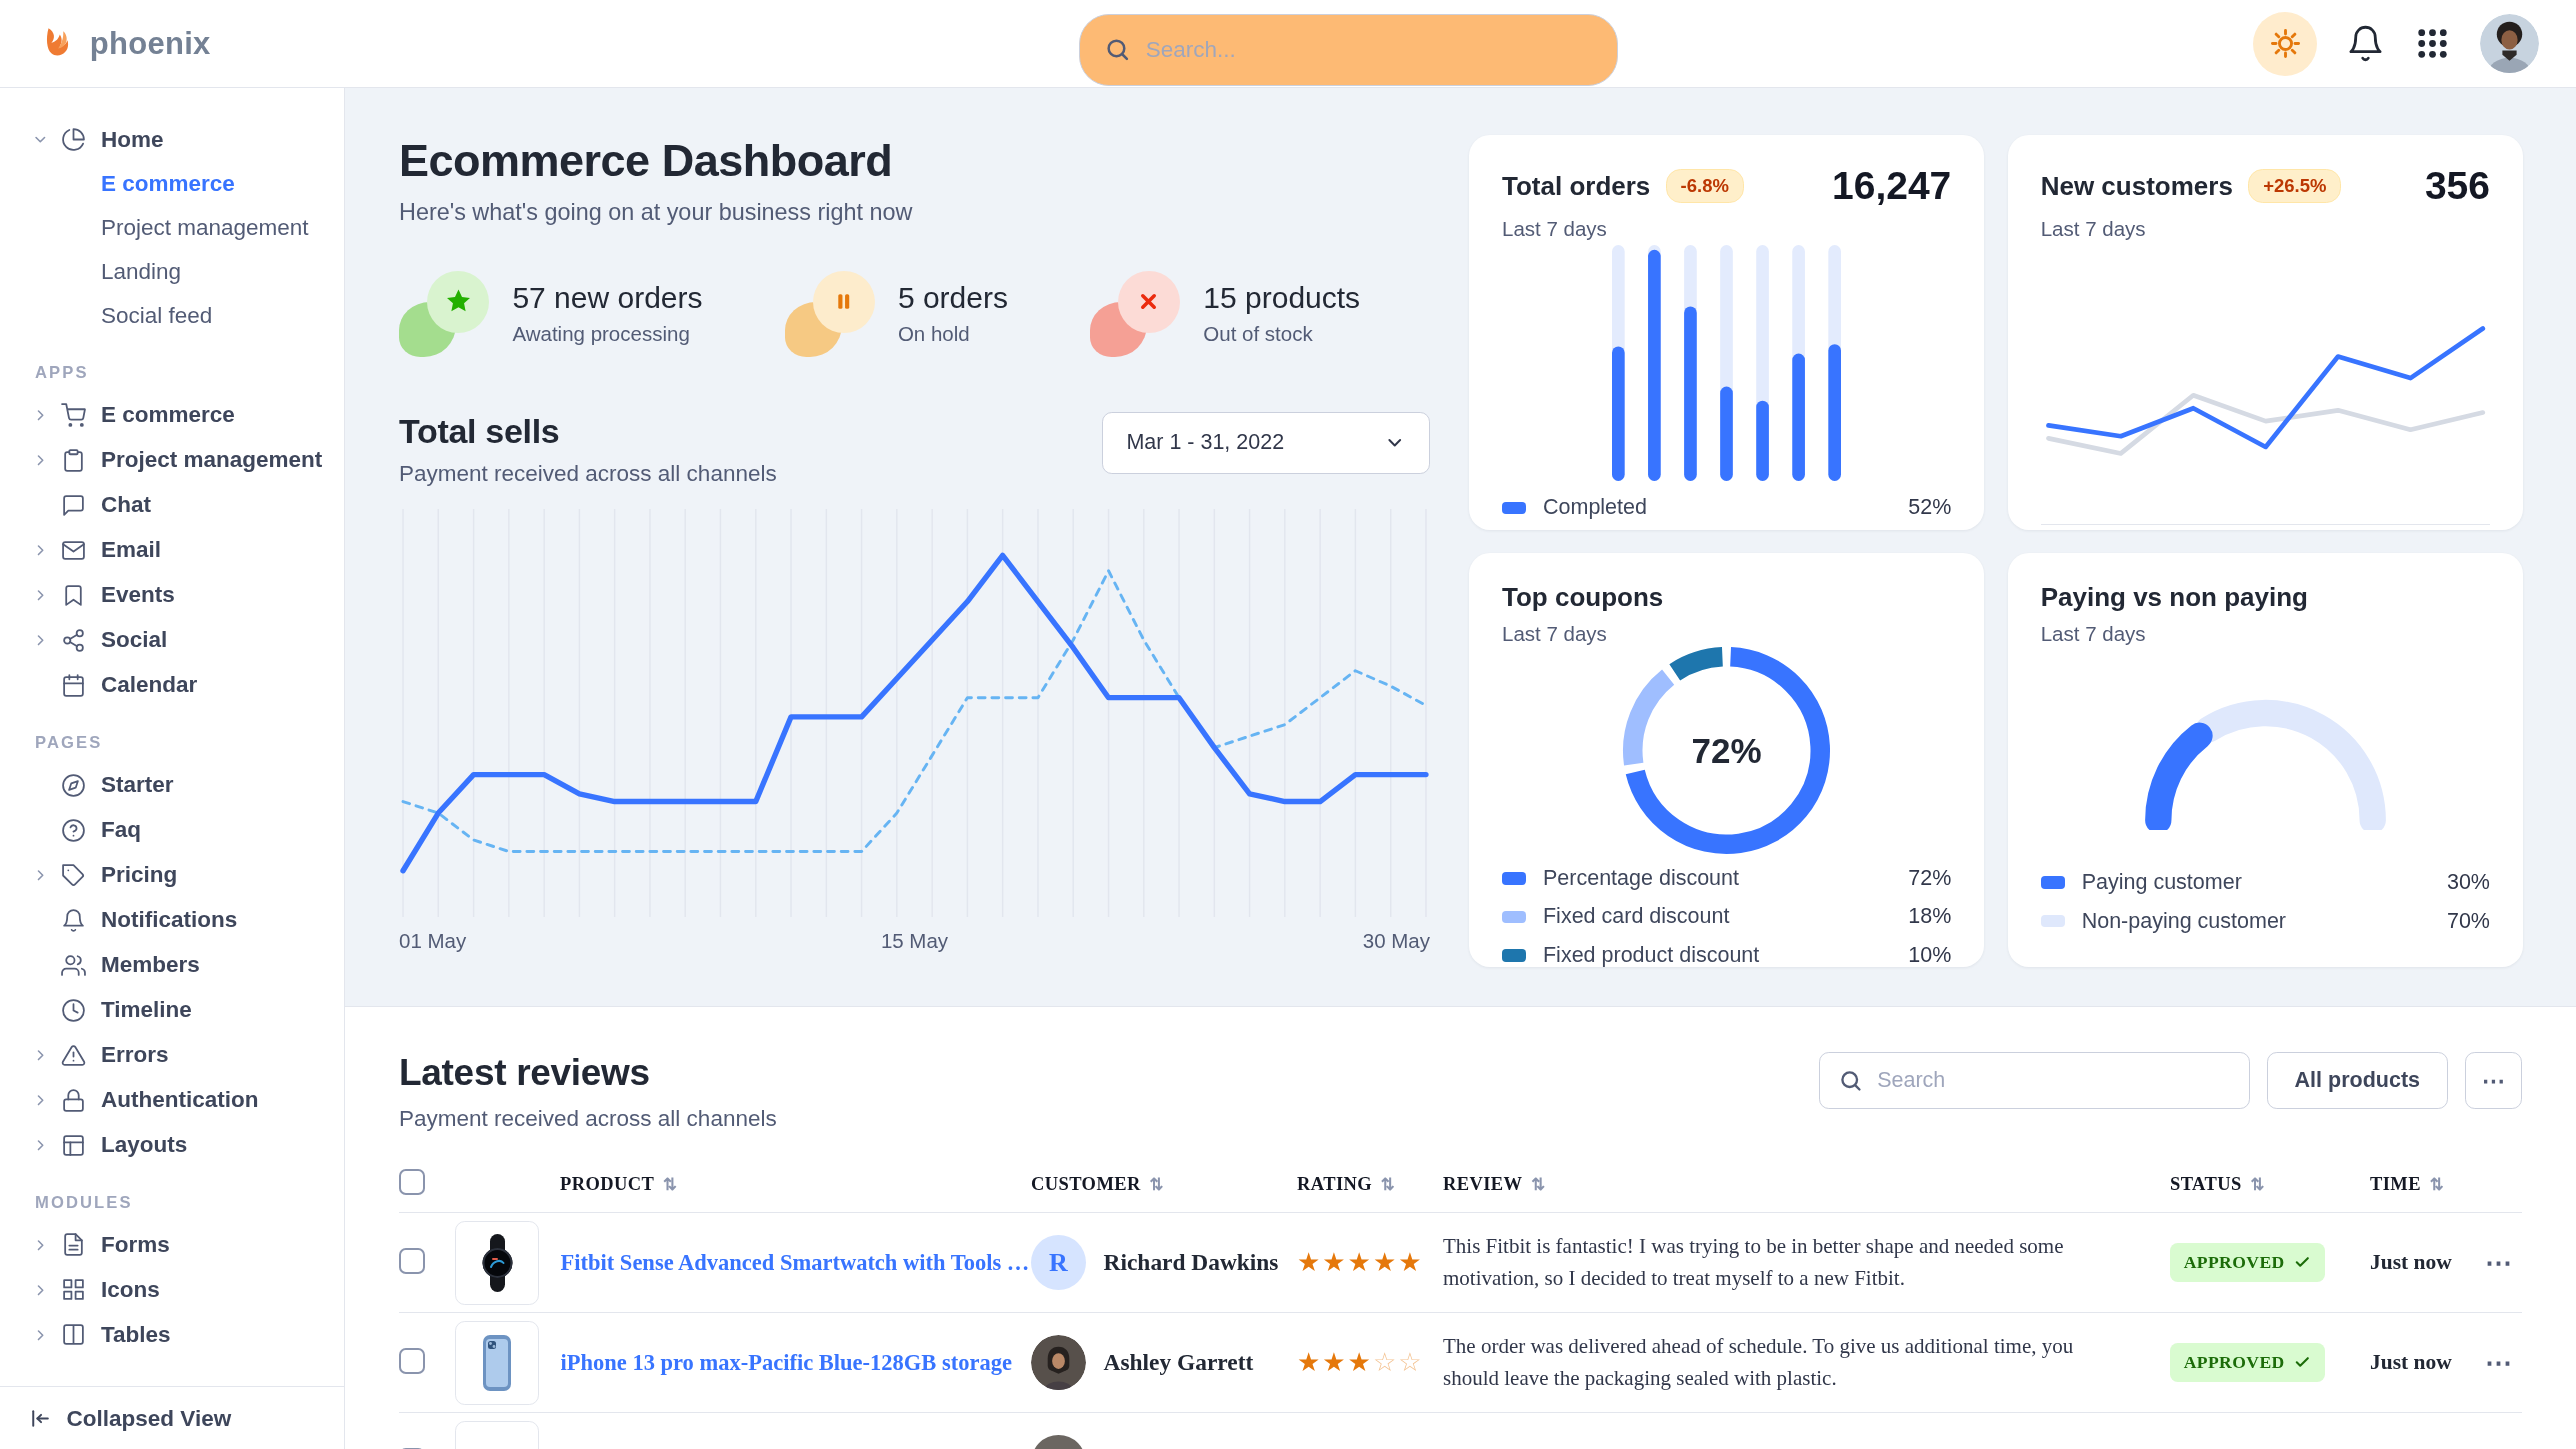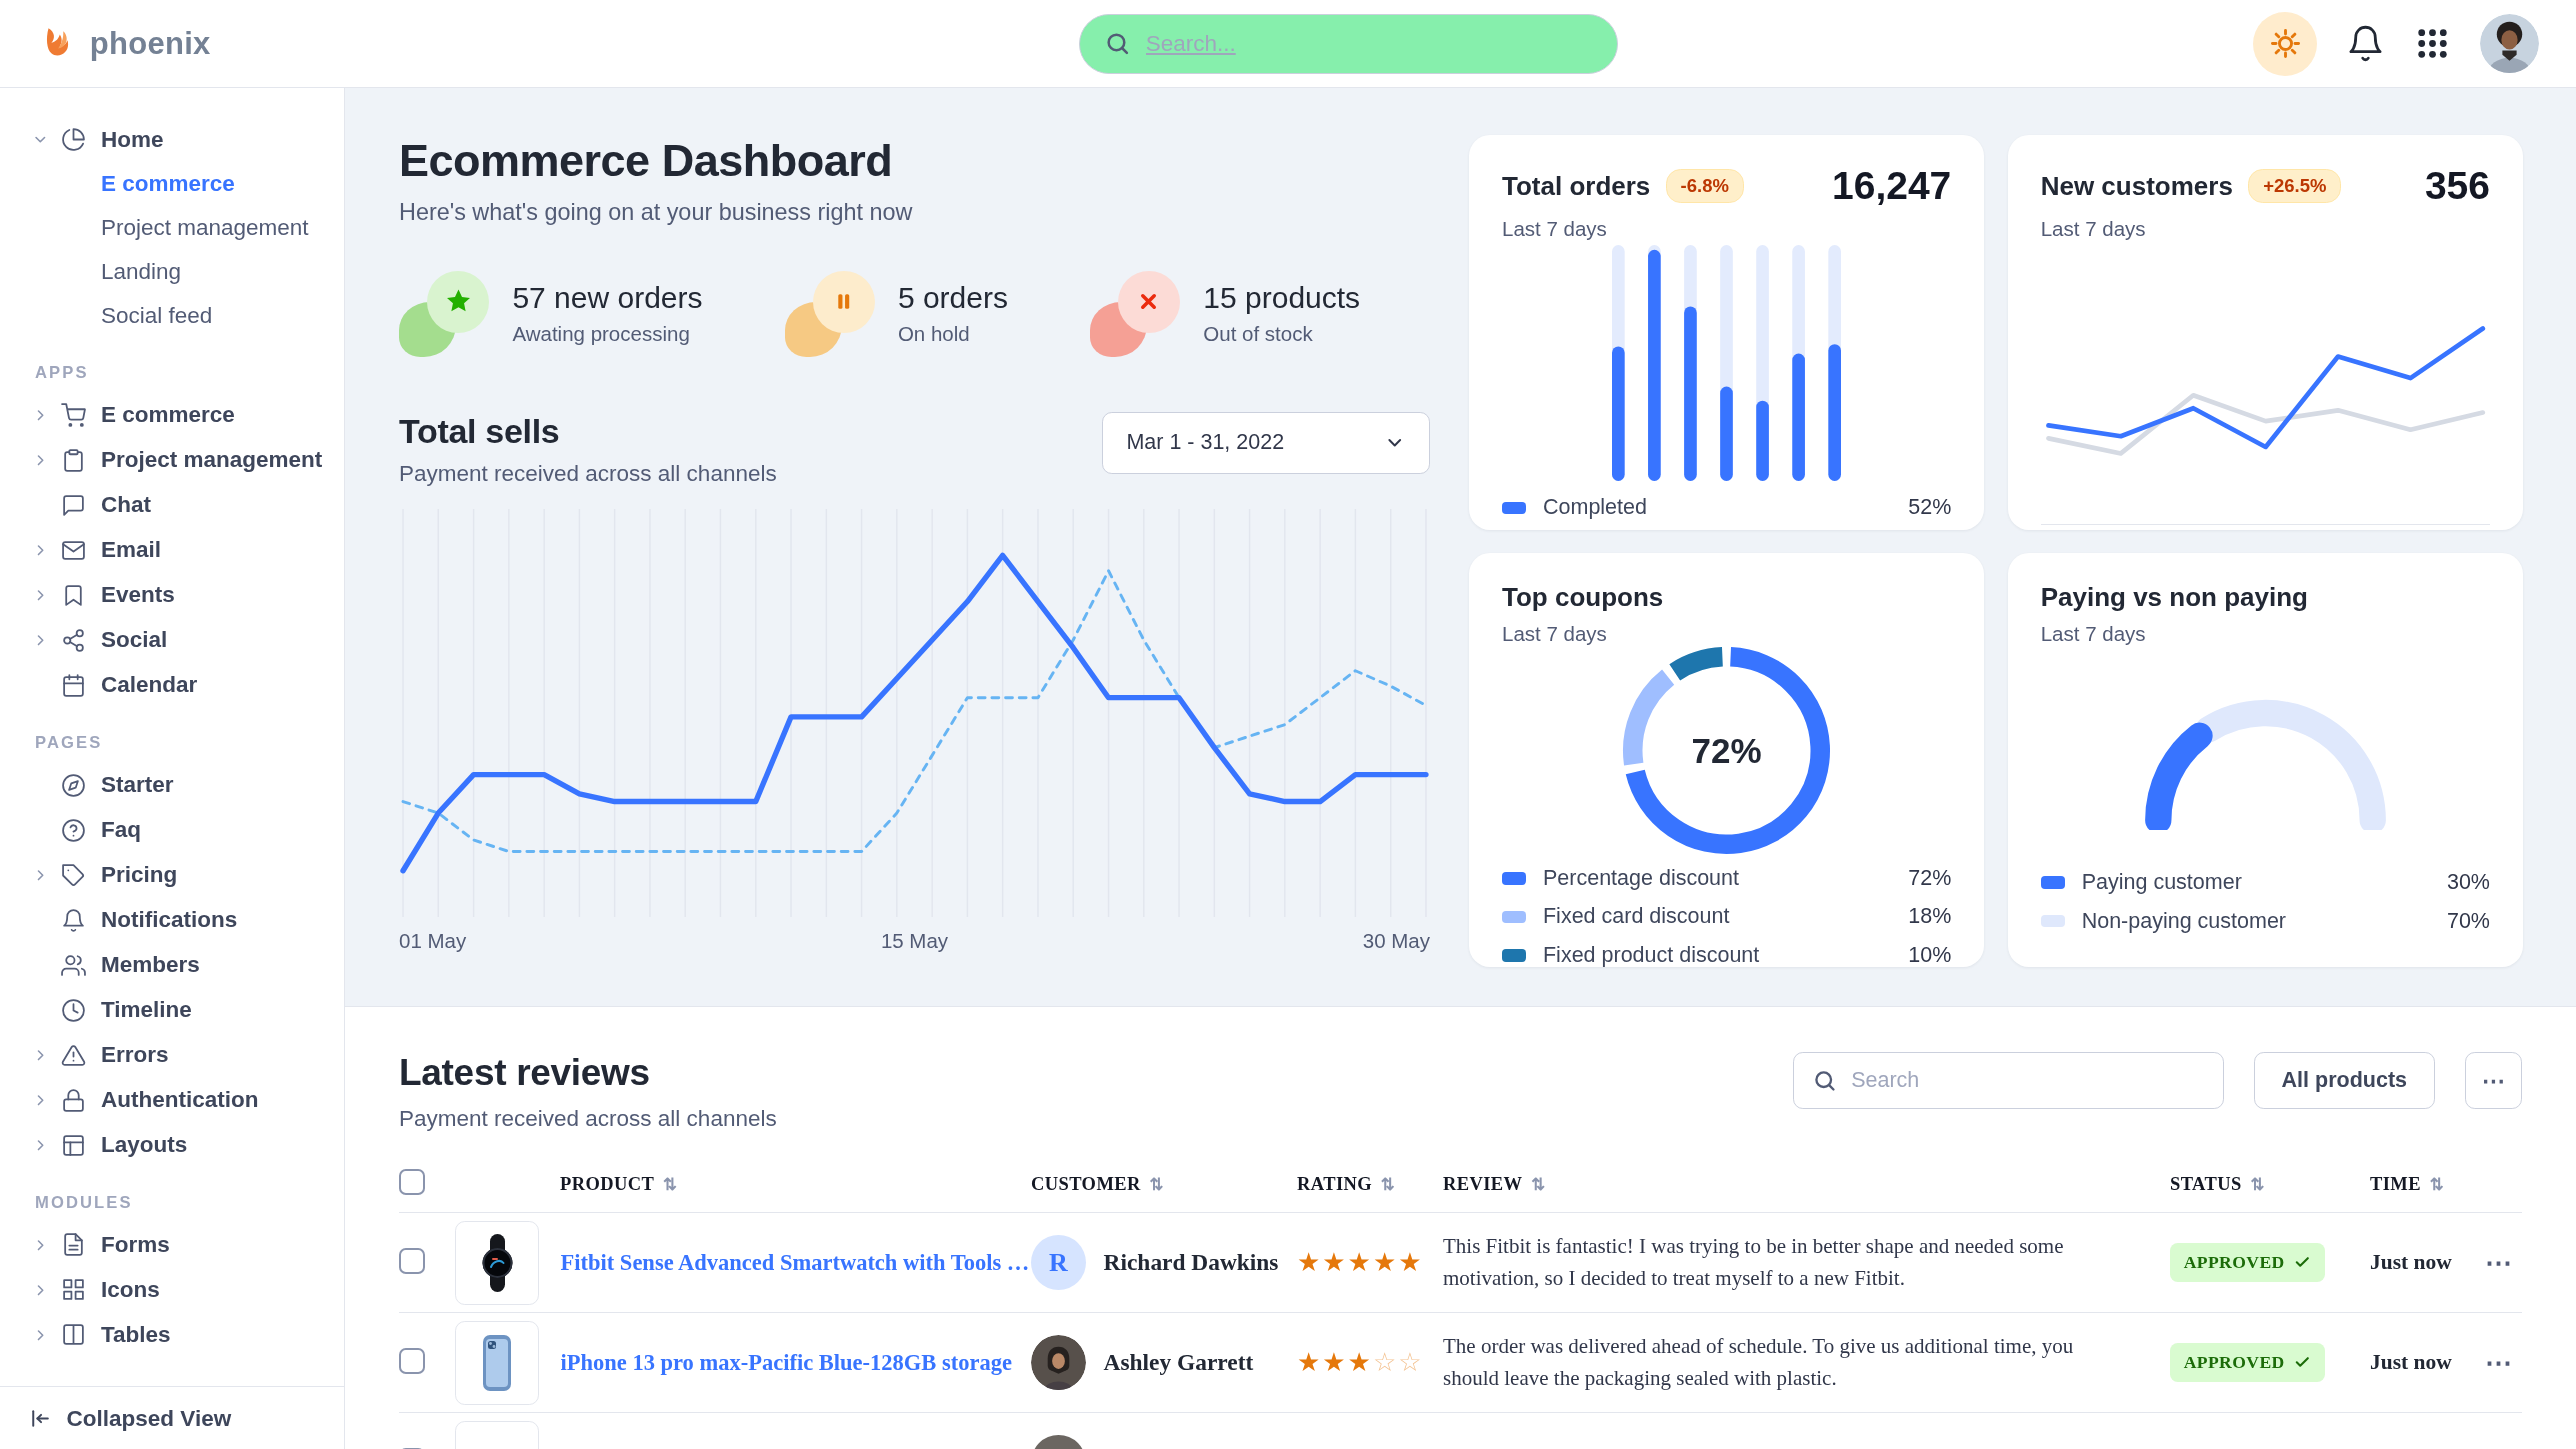--- a/index.html
+++ b/index.html
@@ -4,21 +4,21 @@
 <style>
   html,body{margin:0;padding:0;background:#fff;}
   body{width:2576px;height:1450px;overflow:hidden;font-family:"Liberation Sans",sans-serif;color:#222834;}
   *{box-sizing:border-box;}
   .page{width:2576px;height:1450px;display:flex;flex-direction:column;overflow:hidden;}
 
   
   .header{height:88px;min-height:88px;background:#fff;border-bottom:1px solid #e3e6ed;display:flex;align-items:center;padding:0 37px;position:relative;z-index:5;}
   .brand{display:flex;align-items:center;gap:11.7px;cursor:pointer;}
   .brand-text{font-size:31px;font-weight:700;color:#748194;letter-spacing:0.3px;}
-  .header-search{position:absolute;left:1079px;top:13.7px;width:539px;height:60px;border:1px solid #cbd0dd;border-radius:30px;display:flex;align-items:center;gap:13.7px;padding:0 25px;background:#86efac;color:#9fa6bc;text-decoration:underline;}
+  .header-search{position:absolute;left:1079px;top:13.7px;width:539px;height:72px;border:1px solid #cbd0dd;border-radius:30px;display:flex;align-items:center;gap:13.7px;padding:0 25px;background:#fdba74;color:#9fa6bc;}
   .header-search input{border:0;outline:0;flex:1;font-size:22.5px;color:#31374a;font-family:inherit;background:transparent;}
   .header-search input::placeholder{color:#9fa6bc;}
   .header-right{margin-left:auto;display:flex;align-items:center;gap:29px;}
   .theme-btn{width:64px;height:64px;border-radius:50%;background:#ffeccd;display:flex;align-items:center;justify-content:center;cursor:pointer;}
   .plain-btn{display:flex;align-items:center;justify-content:center;cursor:pointer;color:#31374a;}
   .avatar-top{width:59px;height:59px;border-radius:50%;overflow:hidden;cursor:pointer;flex:none;}
 
   
   .shell{display:flex;flex:1;overflow:hidden;}
   .sidebar{width:345px;min-width:345px;background:#fff;border-right:1px solid #e3e6ed;display:flex;flex-direction:column;gap:24px;}
@@ -70,21 +70,21 @@
   .legend-row{display:flex;align-items:center;gap:16.6px;font-size:21.5px;color:#3e465b;padding:6.8px 0;}
   .swatch{width:24.4px;height:12.7px;border-radius:3.9px;flex:none;}
   .legend-val{margin-left:auto;color:#31374a;}
   .donut-center{position:absolute;font-size:35px;font-weight:600;color:#222834;}
   .nc-axis{border-top:1px solid #e3e6ed;display:flex;justify-content:space-between;font-size:20.5px;color:#525b75;padding-top:11.7px;margin-top:3.9px;}
 
   
   .reviews{background:#fff;border-top:1px solid #e3e6ed;padding:45px 54px 0;flex:1;}
   .reviews-head{display:flex;align-items:flex-start;}
   .rev-sub{font-size:22.5px;color:#525b75;margin-top:11.7px;}
-  .rev-controls{margin-left:auto;display:flex;gap:30px;align-items:center;}
+  .rev-controls{margin-left:auto;display:flex;gap:17px;align-items:center;}
   .rev-search{width:431px;height:57px;border:1px solid #cbd0dd;border-radius:9.8px;display:flex;align-items:center;gap:12.7px;padding:0 19.5px;color:#9fa6bc;background:#fff;}
   .rev-search input{border:0;outline:0;flex:1;font-size:21.5px;color:#31374a;font-family:inherit;background:transparent;}
   .rev-search input::placeholder{color:#9fa6bc;}
   .btn{height:57px;padding:0 27px;border:1px solid #cbd0dd;border-radius:9.8px;background:#fff;font-size:21.5px;font-weight:700;color:#3e465b;display:flex;align-items:center;cursor:pointer;}
   .btn-sm{width:57px;padding:0;justify-content:center;font-size:23.4px;color:#525b75;}
   .table{margin-top:25px;}
   .trow{display:grid;grid-template-columns:56px 576px 266px 146px 727px 200px 104px 49px;align-items:center;font-family:Liberation Serif, serif;}
   .thead{height:55px;font-size:18.5px;font-weight:700;color:#141824;letter-spacing:0.4px;}
   .th{display:flex;gap:8.8px;align-items:center;cursor:pointer;}
   .th-product{padding-left:105px;}

